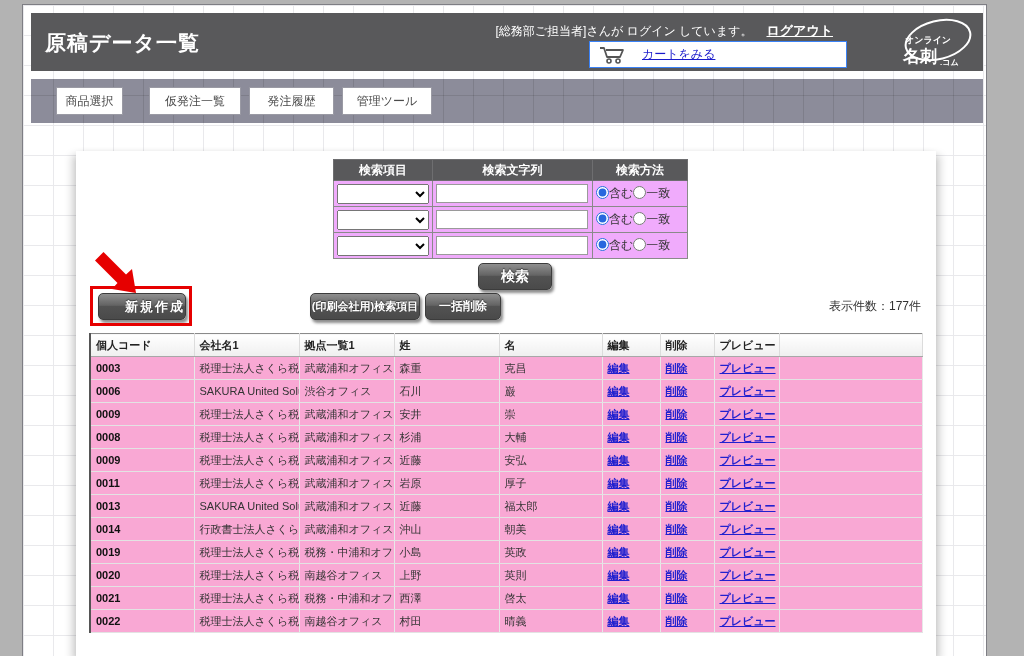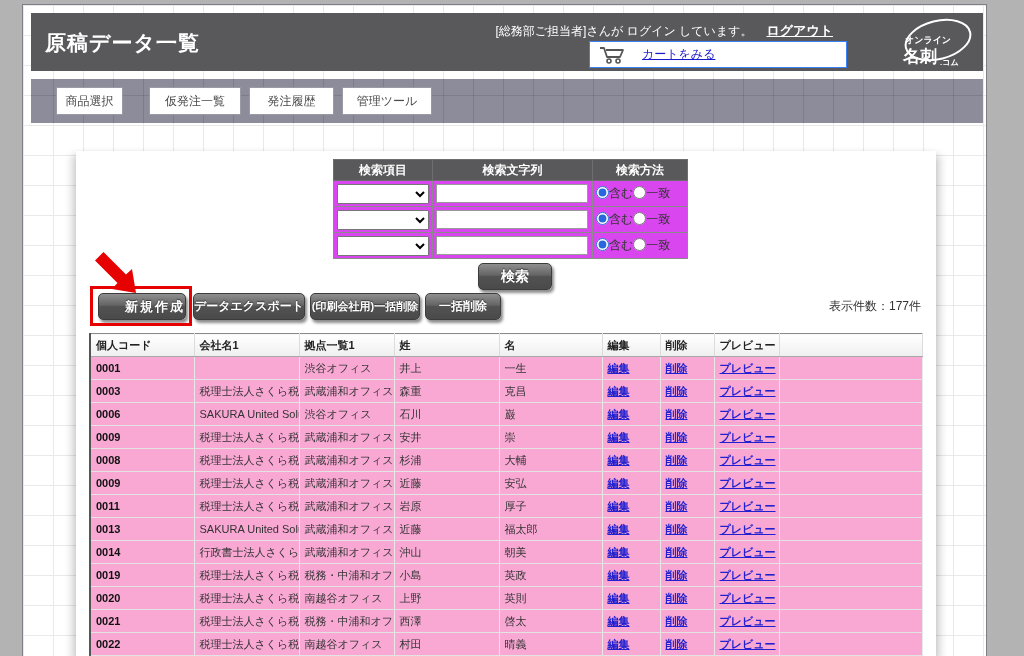--- a/index.html
+++ b/index.html
@@ -36,21 +36,21 @@
              color:#4a4a4a; font-size:12px; text-align:center; line-height:26px; cursor:pointer; }
 
   
   .panel { position:absolute; left:53px; top:146px; width:860px; height:506px; background:#fff;
            box-shadow:-4px 4px 8px rgba(0,0,0,.18), 4px 4px 8px rgba(0,0,0,.18); }
 
   
   .srch { position:absolute; left:257px; top:8px; border-collapse:collapse; }
   .srch th { background:#59595b; color:#fff; font-size:12px; font-weight:bold;
              border:1px solid #6e6e70; height:21px; }
-  .srch td { border:1px solid #8a8a8a; background:#d946ef; height:26px; padding:2px 3px; }
+  .srch td { border:1px solid #8a8a8a; background:#f0abfc; height:26px; padding:2px 3px; }
   .srch select { width:92px; height:20px; font-size:12px; }
   .srch input[type=text] { width:152px; height:19px; border:1px solid #9a9a9a; }
   .srch .radios { font-size:12px; color:#333; white-space:nowrap; }
   .srch input[type=radio] { vertical-align:-2px; accent-color:#2867de; }
 
   
   .gbtn { display:inline-block; background:linear-gradient(#8f8f8f,#646464 45%,#525252 50%,#4a4a4a);
           border:1px solid #3c3c3c; border-radius:5px; color:#fff; font-weight:bold;
           text-shadow:0 -1px 1px rgba(0,0,0,.5); box-shadow:2px 3px 3px rgba(0,0,0,.45);
           text-align:center; cursor:pointer; }
@@ -142,22 +142,21 @@
     </table>
 
     <div class="gbtn btn-search">検索</div>
 
     <svg class="hl-arrow" width="70" height="64" viewBox="0 0 70 64">
       <polygon points="25.5,15 48,37.5 54,32 58,56 34,52 39.5,46 17,23.5" fill="#e60000"></polygon>
     </svg>
     <div class="hl-box"></div>
 
     <div class="gbtn btn-new">新規作成</div>
-    <div class="gbtn btn-export">データエクスポート</div>
-    <div class="gbtn btn-import">(印刷会社用)一括削除</div>
+    <div class="gbtn btn-import">(印刷会社用)検索項目</div>
     <div class="gbtn btn-bulk">一括削除</div>
 
     <div class="count">表示件数：177件</div>
 
     <table class="rec">
       <colgroup>
         <col style="width:104px">
           <col style="width:105px">
           <col style="width:95px">
         <col style="width:105px">
@@ -175,31 +174,20 @@
           <th>姓</th>
           <th>名</th>
           <th>編集</th>
           <th>削除</th>
           <th>プレビュー</th>
           <th></th>
         </tr>
       </thead>
       <tbody>
           <tr>
-            <td class="code">0001</td>
-            <td></td>
-            <td>渋谷オフィス</td>
-            <td>井上</td>
-            <td>一生</td>
-            <td><a href="#">編集</a></td>
-            <td><a href="#">削除</a></td>
-            <td><a href="#">プレビュー</a></td>
-            <td></td>
-          </tr>
-          <tr>
             <td class="code">0003</td>
             <td>税理士法人さくら税務</td>
             <td>武蔵浦和オフィス</td>
             <td>森重</td>
             <td>克昌</td>
             <td><a href="#">編集</a></td>
             <td><a href="#">削除</a></td>
             <td><a href="#">プレビュー</a></td>
             <td></td>
           </tr>

